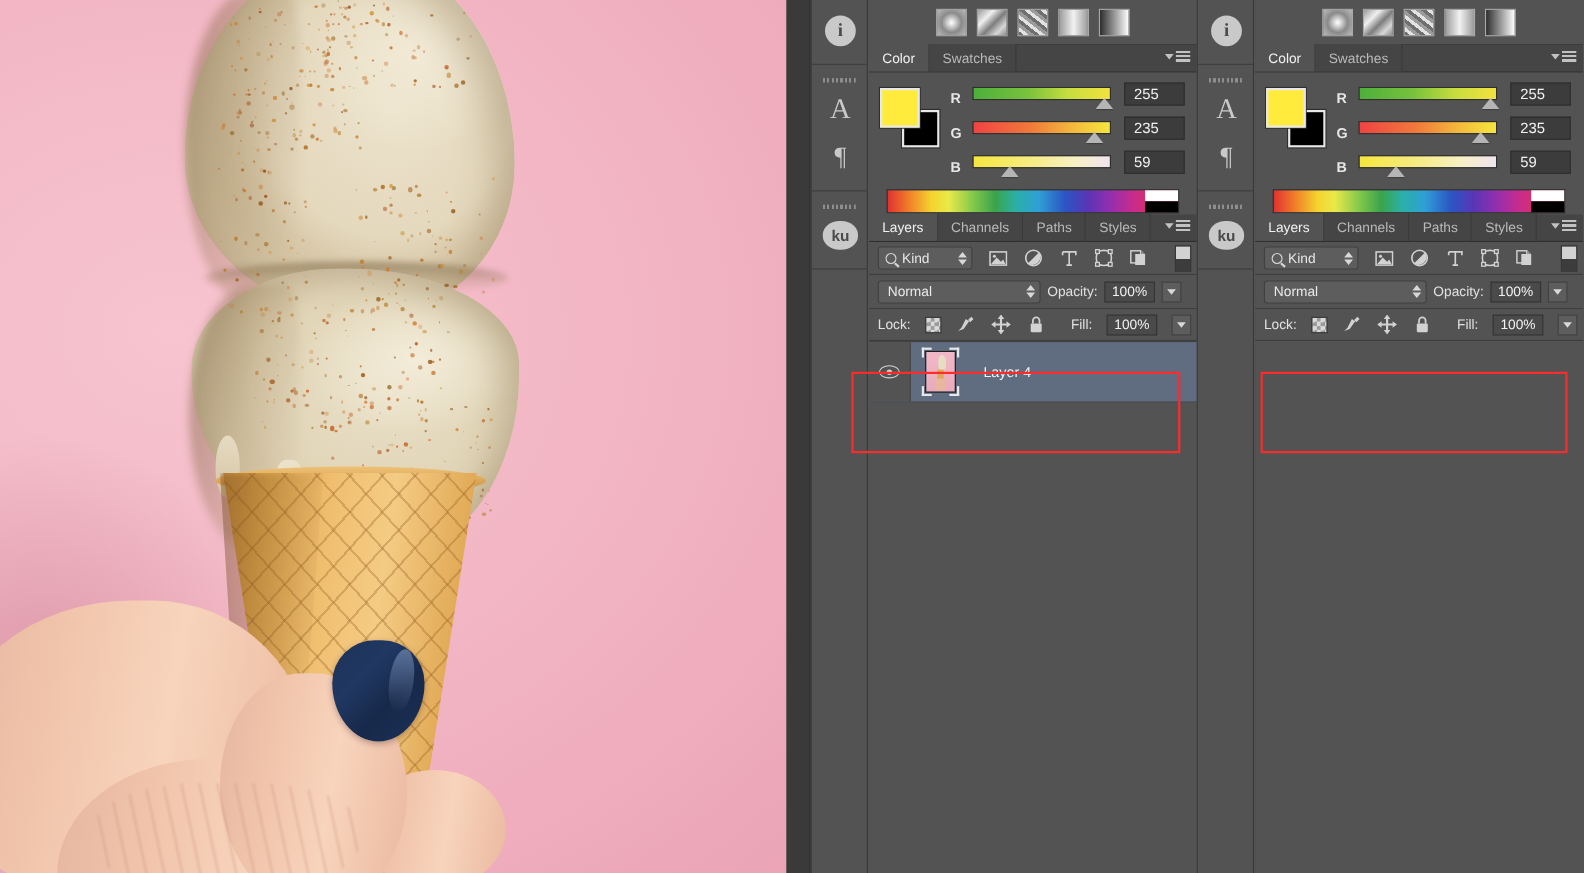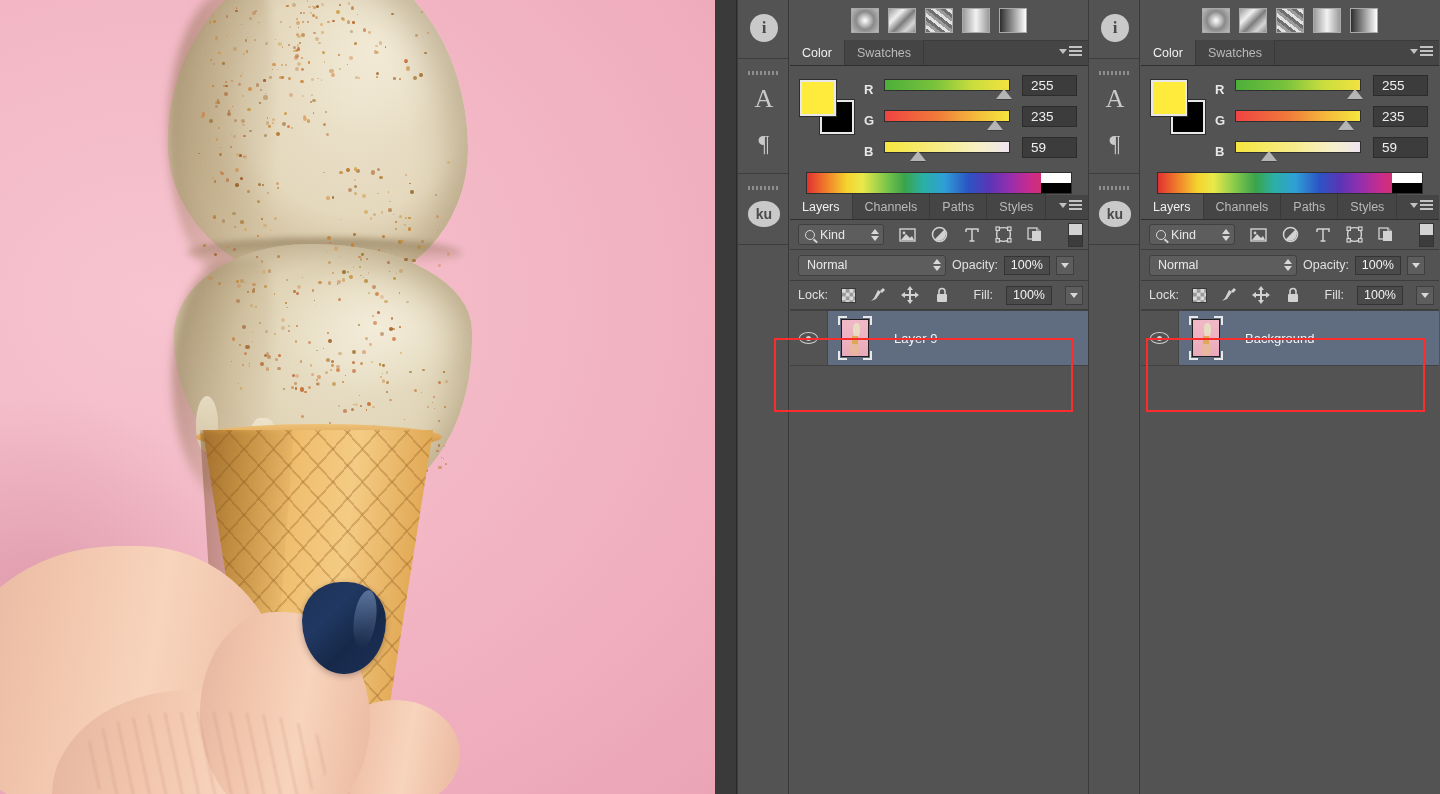--- a/index.html
+++ b/index.html
@@ -1101,21 +1101,21 @@
                   <span class="ti-cream"></span>
                   <span class="ti-cone"></span>
                   <span class="ti-hand"></span>
                 </div>
                 <span class="corner c-tl"></span>
                 <span class="corner c-tr"></span>
                 <span class="corner c-bl"></span>
                 <span class="corner c-br"></span>
               </div>
             </div>
-            <span class="layer-name">Layer 9</span>
+            <span class="layer-name">Layer 4</span>
           </div>
         </div>
       </div>
     </div>
 
     <div class="red-box" style="left:37px; top:338px; width:299px; height:74px;"></div>
   </div>
 
   <div class="panel-group pg-right">
 
@@ -1300,42 +1300,19 @@
                 <rect x="2" y="7" width="10" height="8" rx="1" fill="#d2d2d2"></rect>
               </svg>
           </span>
           <span class="lbl" style="margin-left:auto">Fill:</span>
           <span class="num-box">100%</span>
           <span class="caret-btn">
               <i></i>
             </span>
         </div>
 
-        <div class="layer-list">
-          <div class="layer-row">
-            <div class="eye-cell">
-              <span class="eye">
-                  <b></b>
-                </span>
-            </div>
-            <div class="thumb-cell">
-              <div class="thumb-frame">
-                <div class="thumb-img">
-                  <span class="ti-cream"></span>
-                  <span class="ti-cone"></span>
-                  <span class="ti-hand"></span>
-                </div>
-                <span class="corner c-tl"></span>
-                <span class="corner c-tr"></span>
-                <span class="corner c-bl"></span>
-                <span class="corner c-br"></span>
-              </div>
-            </div>
-            <span class="layer-name">Background</span>
-          </div>
-        </div>
       </div>
     </div>
 
     <div class="red-box" style="left:58px; top:338px; width:279px; height:74px;"></div>
   </div>
 
 </div>
 
 </body></html>

